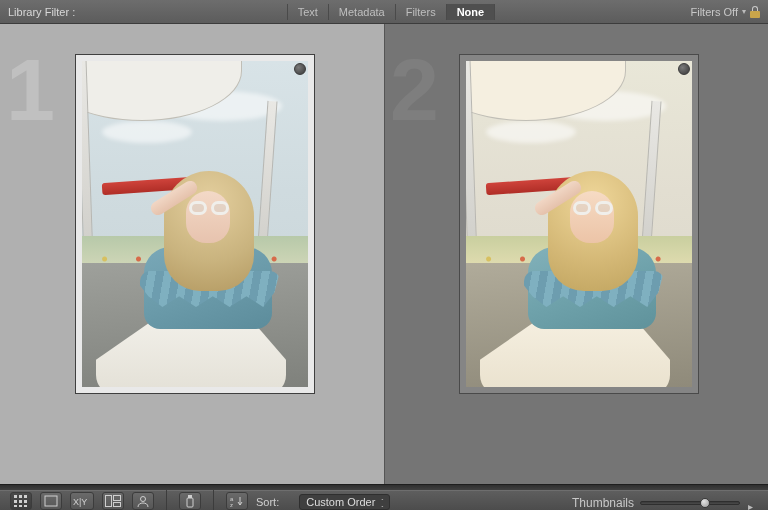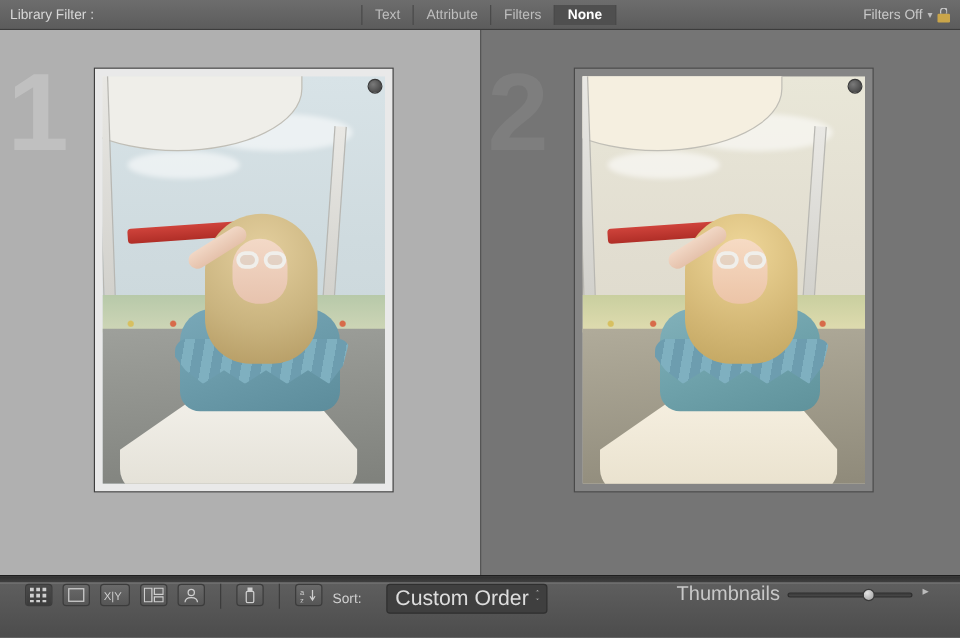--- a/index.html
+++ b/index.html
@@ -156,51 +156,51 @@
 
   .flag {
     position: absolute; top: 8px; right: 8px; width: 12px; height: 12px; border-radius: 50%;
     background: radial-gradient(circle at 35% 35%, #7a7a7a, #4c4c4c 70%);
     border: 1px solid #3a3a3a;
   }
 
   
   .divider { height: 6px; background: linear-gradient(#2f2f2f,#404040); border-top: 1px solid #1e1e1e; }
   .toolbar {
-    height: 44px; background: linear-gradient(#5e5e5e,#4c4c4c);
+    height: 20px; background: linear-gradient(#5e5e5e,#4c4c4c);
     border-top: 1px solid #6e6e6e;
-    display: flex; align-items: flex-start; padding: 0 20px; gap: 8px;
+    display: flex; align-items: flex-end; padding: 0 10px; gap: 8px;
     font-size: 11px; color: #d0d0d0;
   }
   .tbtn {
     height: 18px; min-width: 22px; padding: 0 2px;
     background: linear-gradient(#6a6a6a,#565656);
     border: 1px solid #3c3c3c; border-radius: 3px;
     display: flex; align-items: center; justify-content: center;
     color: #cfcfcf;
   }
   .tbtn.active { background: linear-gradient(#4a4a4a,#3c3c3c); }
   .tbtn svg { display: block; }
   .sep { width: 1px; height: 20px; background: #3c3c3c; margin: 0 4px; }
   .sort { display: flex; align-items: center; gap: 20px; }
   .sort-value {
     background: #3f3f3f; border: 1px solid #2f2f2f; border-radius: 3px;
-    padding: 1px 14px 1px 6px; color: #ddd; font-size: 17px; position: relative;
+    padding: 1px 14px 1px 6px; color: #ddd; font-size: 11px; position: relative;
   }
   .sort-value::after {
     content: ""; position: absolute; right: 4px; top: 4px;
     width: 6px; height: 8px;
     background:
       linear-gradient(#bbb,#bbb) top/6px 1px no-repeat,
       linear-gradient(#bbb,#bbb) bottom/6px 1px no-repeat;
     clip-path: polygon(50% 0,100% 35%,0 35%,50% 0,0 65%,100% 65%,50% 100%,0 65%);
   }
   .toolbar-spacer { flex: 1; }
   .thumbs { display: flex; align-items: center; gap: 6px; }
-  .thumb-label { font-size: 16px; color: #c8c8c8; }
+  .thumb-label { font-size: 12px; color: #c8c8c8; }
   .slider {
     position: relative; width: 100px; height: 4px; border-radius: 2px;
     background: linear-gradient(#3a3a3a,#4a4a4a); border: 1px solid #2e2e2e;
   }
   .slider .knob {
     position: absolute; top: -4px; width: 10px; height: 10px; border-radius: 50%;
     background: radial-gradient(circle at 35% 30%,#e4e4e4,#9a9a9a);
     border: 1px solid #3a3a3a;
   }
   .expand { width: 10px; height: 10px; display: inline-block; }
@@ -209,21 +209,21 @@
 </head>
 <body>
 
 <div class="app">
 
   <div class="filter-bar">
     <span class="filter-label">Library Filter :</span>
     <span class="filter-spacer"></span>
     <div class="filter-tabs">
       <div class="filter-tab">Text</div>
-      <div class="filter-tab">Attribute</div>
+      <div class="filter-tab">Metadata</div>
       <div class="filter-tab">Filters</div>
       <div class="filter-tab selected">None</div>
     </div>
     <span style="flex:1"></span>
     <div class="filters-off">
       <span>Filters Off</span>
       <span style="font-size:8px;color:#bcbcbc;">▾</span>
       <span class="lock-icon"></span>
     </div>
   </div>

